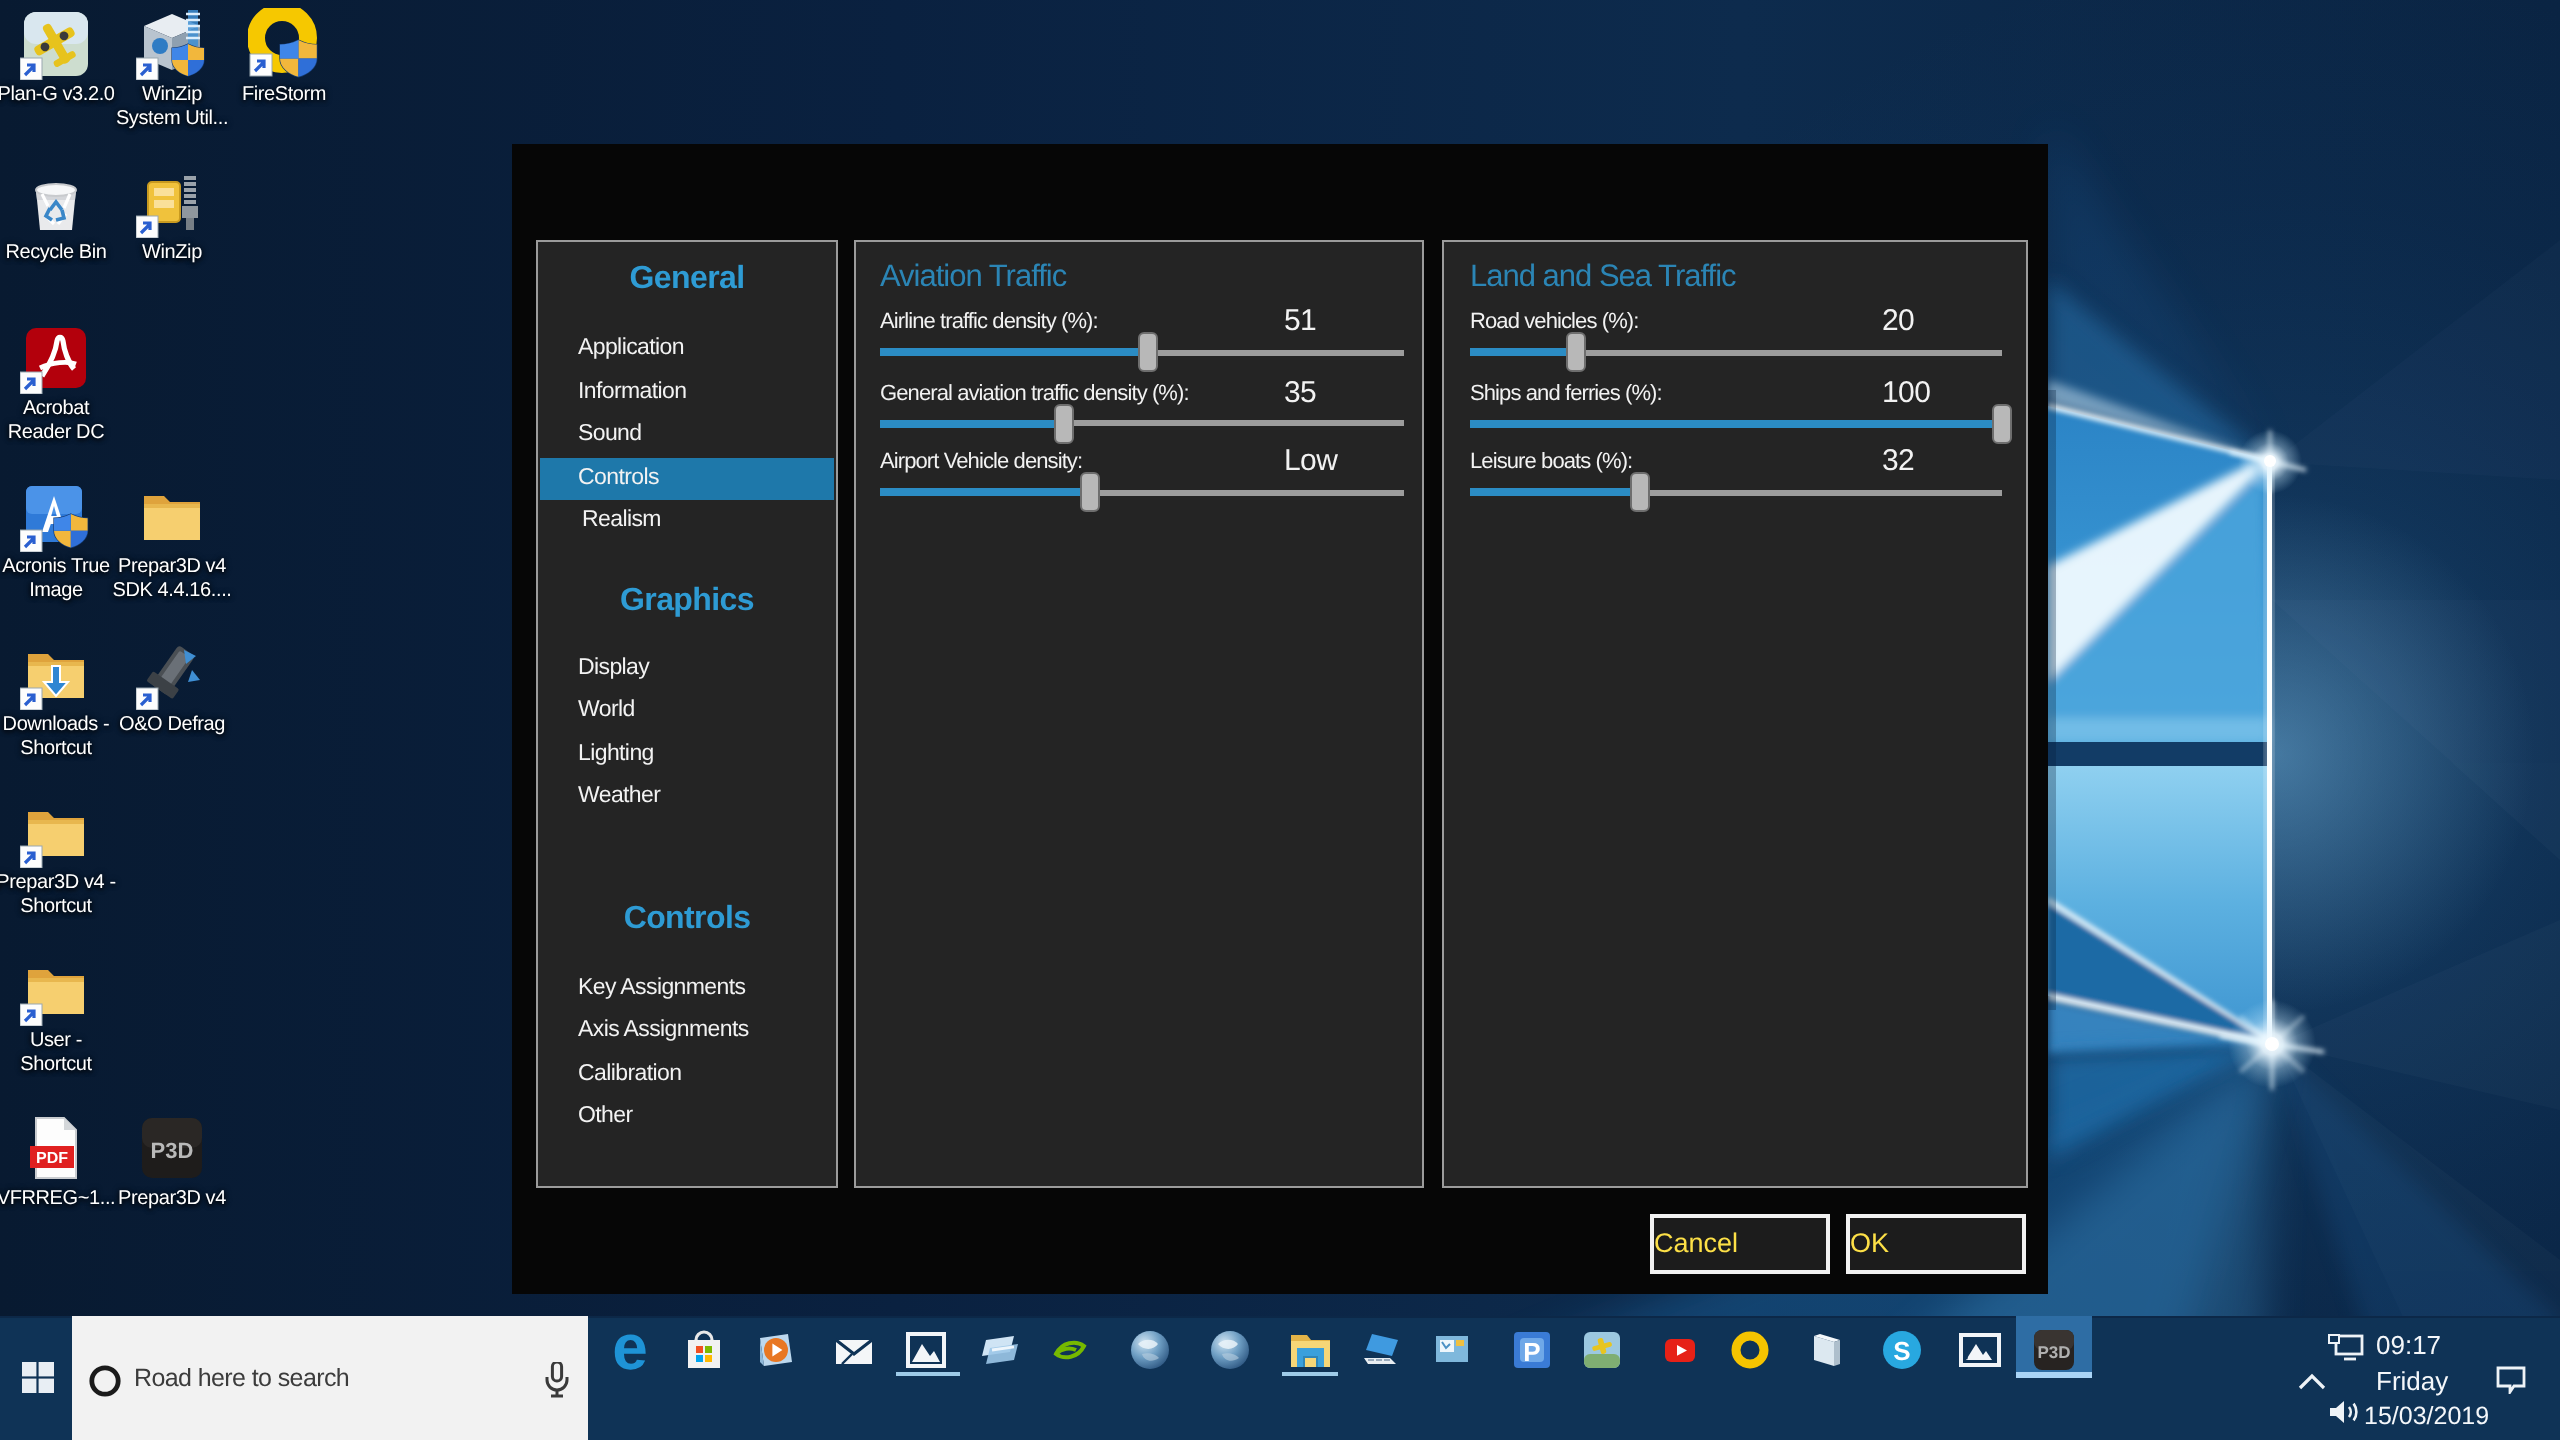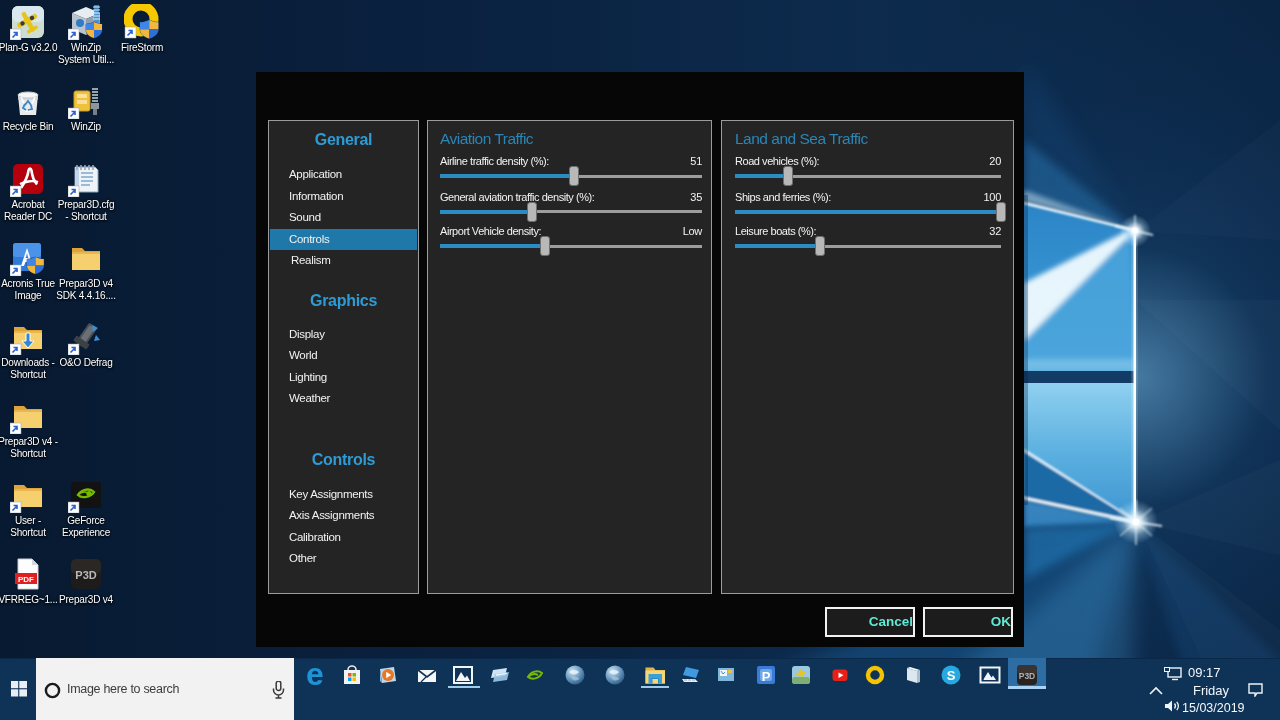--- a/index.html
+++ b/index.html
@@ -15,26 +15,26 @@
 #dlg{position:absolute;left:256px;top:72px;width:768px;height:575px;background:#060606}
 #dtitle{position:absolute;left:0;top:0;width:768px;height:37px;background:#2b2b2b;
  color:#2d9fd8;font-size:23px;text-align:center;line-height:37px;letter-spacing:-0.3px}
 .panel{position:absolute;top:48px;height:474px;background:#242424;border:1px solid #9b9b9b}
 .navhead{position:absolute;width:100%;text-align:center;color:#2e9bd4;font-weight:bold;font-size:16px;letter-spacing:-0.3px}
 .navitem{position:absolute;left:0;width:100%;height:21px;color:#f2f2f2;font-size:11.5px;letter-spacing:-0.3px;
  line-height:21px;padding-left:19px}
 .navsel{background:#1e78aa}
 .phead{position:absolute;color:#2b85b5;font-size:15.5px;letter-spacing:-0.5px}
 .slabel{position:absolute;color:#f2f2f2;font-size:11px;letter-spacing:-0.45px;line-height:14px}
-.sval{position:absolute;color:#f2f2f2;font-size:11px;letter-spacing:-0.3px;line-height:14px;text-align:right}
+.sval{position:absolute;color:#f2f2f2;font-size:15px;letter-spacing:-0.3px;line-height:14px;text-align:left}
 .track{position:absolute;height:3px;background:#9d9d9d}
 .tfill{position:absolute;height:4px;background:#2b8cc4}
 .thumb{position:absolute;width:10px;height:20px;background:#b8b8b8;border:1px solid #6e6e6e;border-radius:3px}
 .btn{position:absolute;height:30px;background:#1c1c1c;border:2px solid #f2f2f2;
- color:#5eead4;font-size:13.5px;font-weight:bold;text-align:right;line-height:26px}
+ color:#fde047;font-size:13.5px;font-weight:normal;text-align:left;line-height:26px}
 
 #tbar{position:absolute;left:0;top:658px;width:1280px;height:62px;background:#0f3356;
  border-top:1px solid #0c2848}
 #sbox{position:absolute;left:36px;top:658px;width:258px;height:62px;background:#f2f2f2}
 #stxt{position:absolute;left:31px;top:24px;font-size:12.5px;letter-spacing:-0.3px;color:#3c3c3c}
 .tico{position:absolute;top:664px}
 .tray{position:absolute;color:#f4f7fa}
 .tbul{position:absolute;top:686px;height:2px;background:#9ecbe8}
 </style></head>
 <body>
@@ -234,33 +234,20 @@
         <rect x="3" y="3" width="30" height="30" rx="5" fill="#b3000c"></rect>
         <path d="M11 27 C15 21 18 14 18.5 9.5 C19 7 21 7 21.5 9.5 C22 14 24 20 27 23.5" fill="none" stroke="#fff" stroke-width="2.6"></path>
         <path d="M10 23 C16 20 24 19.5 28 21" fill="none" stroke="#fff" stroke-width="2.4"></path>
         <g transform="translate(0,25)">
           <rect width="11" height="11" fill="#fdfdfd" stroke="#9aa7b0" stroke-width=".5"></rect>
           <path d="M2.5 8.5 L6.5 4.5 M3.5 3.5 h3.5 v3.5" stroke="#2a5fd0" stroke-width="1.6" fill="none"></path>
         </g>
       </svg>
       <div class="dlbl">Acrobat<br>Reader DC</div>
     </div>
-<div class="dico" style="left:48px;top:161px">
-      <svg width="36" height="36" viewBox="0 0 36 36">
-        <path d="M7 6 h20 l3 3 v22 h-23 z" fill="#eef3f8" stroke="#8aa6c0" stroke-width="1"></path>
-        <path d="M7 6 h4 v25 h-4 z" fill="#c3d6ea"></path>
-        <path d="M13 12 h12 M13 16 h12 M13 20 h12 M13 24 h9" stroke="#7fa8cc" stroke-width="1.4"></path>
-        <path d="M9 4 v5 M13 4 v5 M17 4 v5 M21 4 v5 M25 4 v5" stroke="#9aa6b2" stroke-width="1.6"></path>
-        <g transform="translate(0,25)">
-          <rect width="11" height="11" fill="#fdfdfd" stroke="#9aa7b0" stroke-width=".5"></rect>
-          <path d="M2.5 8.5 L6.5 4.5 M3.5 3.5 h3.5 v3.5" stroke="#2a5fd0" stroke-width="1.6" fill="none"></path>
-        </g>
-      </svg>
-      <div class="dlbl">Prepar3D.cfg<br>- Shortcut</div>
-    </div>
 <div class="dico" style="left:-10px;top:240px">
       <svg width="36" height="36" viewBox="0 0 36 36">
         <rect x="3" y="3" width="28" height="28" rx="3" fill="#2f7ad8"></rect>
         <rect x="3" y="3" width="28" height="14" rx="3" fill="#4b93e8"></rect>
         <path d="M17 8 L11 26 h3 l1.4-4 h3.2 l1.4 4 h3 Z M17 13 l1.4 5 h-2.8 Z" fill="#fff"></path>
         <g transform="translate(17,17) scale(1.05)">
           <path d="M8 0 C5 1.5 2.5 2 0 2 L0 8 C0 12 4 15 8 16 C12 15 16 12 16 8 L16 2 C13.5 2 11 1.5 8 0 Z" fill="#1d4f9e" stroke="#163a6e" stroke-width=".6"></path>
           <path d="M8 0 C11 1.5 13.5 2 16 2 L16 8 L8 8 Z" fill="#f2b73c"></path>
           <path d="M0 8 C0 12 4 15 8 16 L8 8 Z" fill="#f2b73c"></path>
           <path d="M8 8 L16 8 C16 12 12 15 8 16 Z" fill="#2f6fd8"></path>
@@ -326,35 +313,20 @@
       <svg width="36" height="36" viewBox="0 0 36 36">
         <path d="M4 8 h10 l3 3 h15 v19 h-28 z" fill="#dfa33c"></path>
         <path d="M4 12 h28 v18 h-28 z" fill="#f6cf6f"></path>
         <path d="M4 12 h28 v2 h-28 z" fill="#e8b74e"></path>
         <g transform="translate(0,25)">
           <rect width="11" height="11" fill="#fdfdfd" stroke="#9aa7b0" stroke-width=".5"></rect>
           <path d="M2.5 8.5 L6.5 4.5 M3.5 3.5 h3.5 v3.5" stroke="#2a5fd0" stroke-width="1.6" fill="none"></path>
         </g>
       </svg>
       <div class="dlbl">User -<br>Shortcut</div>
-    </div>
-<div class="dico" style="left:48px;top:477px">
-      <svg width="36" height="36" viewBox="0 0 36 36">
-        <rect x="3" y="5" width="30" height="26" rx="2" fill="#121212"></rect>
-        <g fill="none" stroke="#76b900">
-          <path d="M10 18 C14 12 22 11 26 15 C23 20 14 22 10 18 Z" stroke-width="2.4"></path>
-          <path d="M10 18 C13 15 17 14.5 20 16" stroke-width="1.6"></path>
-        </g>
-        <circle cx="21" cy="16.5" r="2.6" fill="#76b900"></circle>
-        <g transform="translate(0,25)">
-          <rect width="11" height="11" fill="#fdfdfd" stroke="#9aa7b0" stroke-width=".5"></rect>
-          <path d="M2.5 8.5 L6.5 4.5 M3.5 3.5 h3.5 v3.5" stroke="#2a5fd0" stroke-width="1.6" fill="none"></path>
-        </g>
-      </svg>
-      <div class="dlbl">GeForce<br>Experience</div>
     </div>
 <div class="dico" style="left:-10px;top:556px">
       <svg width="36" height="36" viewBox="0 0 36 36">
         <path d="M8 3 h14 l6 6 v24 h-20 z" fill="#fdfdfd" stroke="#c9ccd0" stroke-width="1"></path>
         <path d="M22 3 l6 6 h-6 z" fill="#d4d7da"></path>
         <rect x="5" y="17" width="22" height="11" fill="#e02020"></rect>
         <text x="16" y="25.5" font-size="8" font-weight="bold" fill="#fff" text-anchor="middle" font-family="Liberation Sans">PDF</text>
       </svg>
       <div class="dlbl">VFRREG~1...</div>
     </div>
@@ -427,21 +399,21 @@
         <rect x="0" y="0" width="7.2" height="7.2"></rect>
         <rect x="8.3" y="0" width="7.7" height="7.2"></rect>
 <rect x="0" y="8.3" width="7.2" height="7.2"></rect>
         <rect x="8.3" y="8.3" width="7.7" height="7.2"></rect>
       </g>
     </svg>
 <div id="sbox">
       <svg class="abs" style="left:8px;top:24px" width="17" height="17" viewBox="0 0 17 17">
         <circle cx="8.5" cy="8.5" r="6.6" fill="none" stroke="#1b1b1b" stroke-width="2.4"></circle>
       </svg>
-      <div id="stxt">Image here to search</div>
+      <div id="stxt">Road here to search</div>
       <svg class="abs" style="left:236px;top:23px" width="13" height="18" viewBox="0 0 13 18">
         <rect x="4.2" y="0" width="4.6" height="9.5" rx="2.3" fill="none" stroke="#3a3a3a" stroke-width="1.5"></rect>
         <path d="M1.5 7.5 v1.5 a5 5 0 0 0 10 0 v-1.5 M6.5 14 v3 M3.5 17 h6" fill="none" stroke="#3a3a3a" stroke-width="1.5"></path>
       </svg>
     </div>
 <svg class="tico" style="left:304px;top:664px" width="24" height="24" viewBox="0 0 24 24">
       <text x="11" y="20.5" font-size="32" font-weight="bold" fill="#1e93d6" text-anchor="middle" font-family="Liberation Sans">e</text>
     </svg>
 <svg class="tico" style="left:341px;top:664px" width="22" height="22" viewBox="0 0 22 22">
       <path d="M7 6 a4 4 0 0 1 8 0" fill="none" stroke="#e8e8e8" stroke-width="1.6"></path>
@@ -576,17 +548,17 @@
 <svg class="abs" style="left:1164px;top:667px" width="18" height="14" viewBox="0 0 18 14">
 <rect x="4" y="1" width="13" height="9" fill="none" stroke="#eef3f7" stroke-width="1.4"></rect>
 <rect x="0.5" y="0.5" width="5" height="4" fill="#0f3356" stroke="#eef3f7" stroke-width="1"></rect>
 <path d="M8 12.5 h6" stroke="#eef3f7" stroke-width="1.4"></path>
     </svg>
 <svg class="abs" style="left:1164px;top:700px" width="18" height="12" viewBox="0 0 18 12">
 <path d="M1 4 h3 l4 -3.5 v11 l-4 -3.5 h-3 z" fill="#eef3f7"></path>
 <path d="M10.5 3.5 a4 4 0 0 1 0 5 M12.8 1.8 a7 7 0 0 1 0 8.4" fill="none" stroke="#eef3f7" stroke-width="1.3"></path>
     </svg>
 <div class="tray" style="left:1188px;top:665px;width:46px;font-size:13px">09:17</div>
-<div class="tray" style="left:1188px;top:683px;width:46px;text-align:center;font-size:13px">Friday</div>
+<div class="tray" style="left:1188px;top:683px;width:46px;text-align:left;font-size:13px">Friday</div>
 <div class="tray" style="left:1182px;top:701px;width:58px;text-align:center;font-size:12.5px">15/03/2019</div>
 <svg class="abs" style="left:1248px;top:683px" width="15" height="14" viewBox="0 0 15 14">
 <path d="M1 1 h13 v9 h-5 l-2 3 v-3 h-6 z" fill="none" stroke="#eef3f7" stroke-width="1.4"></path>
     </svg>
 </div>
 </body></html>

